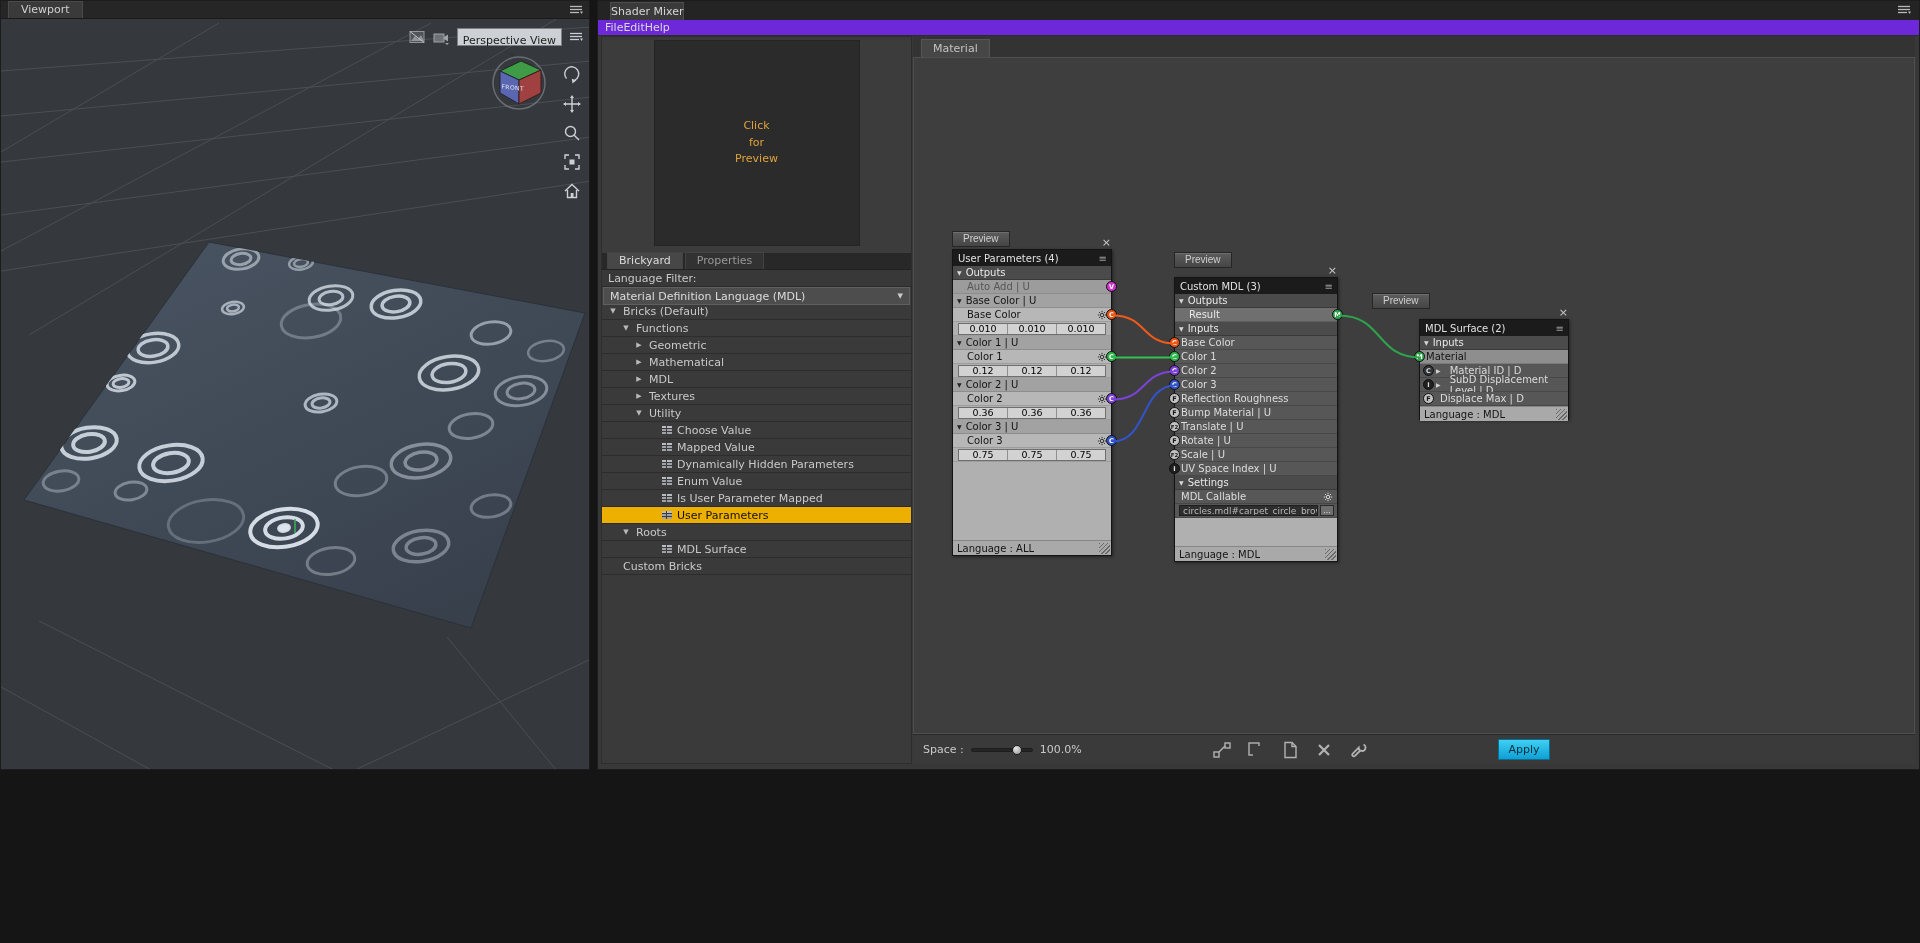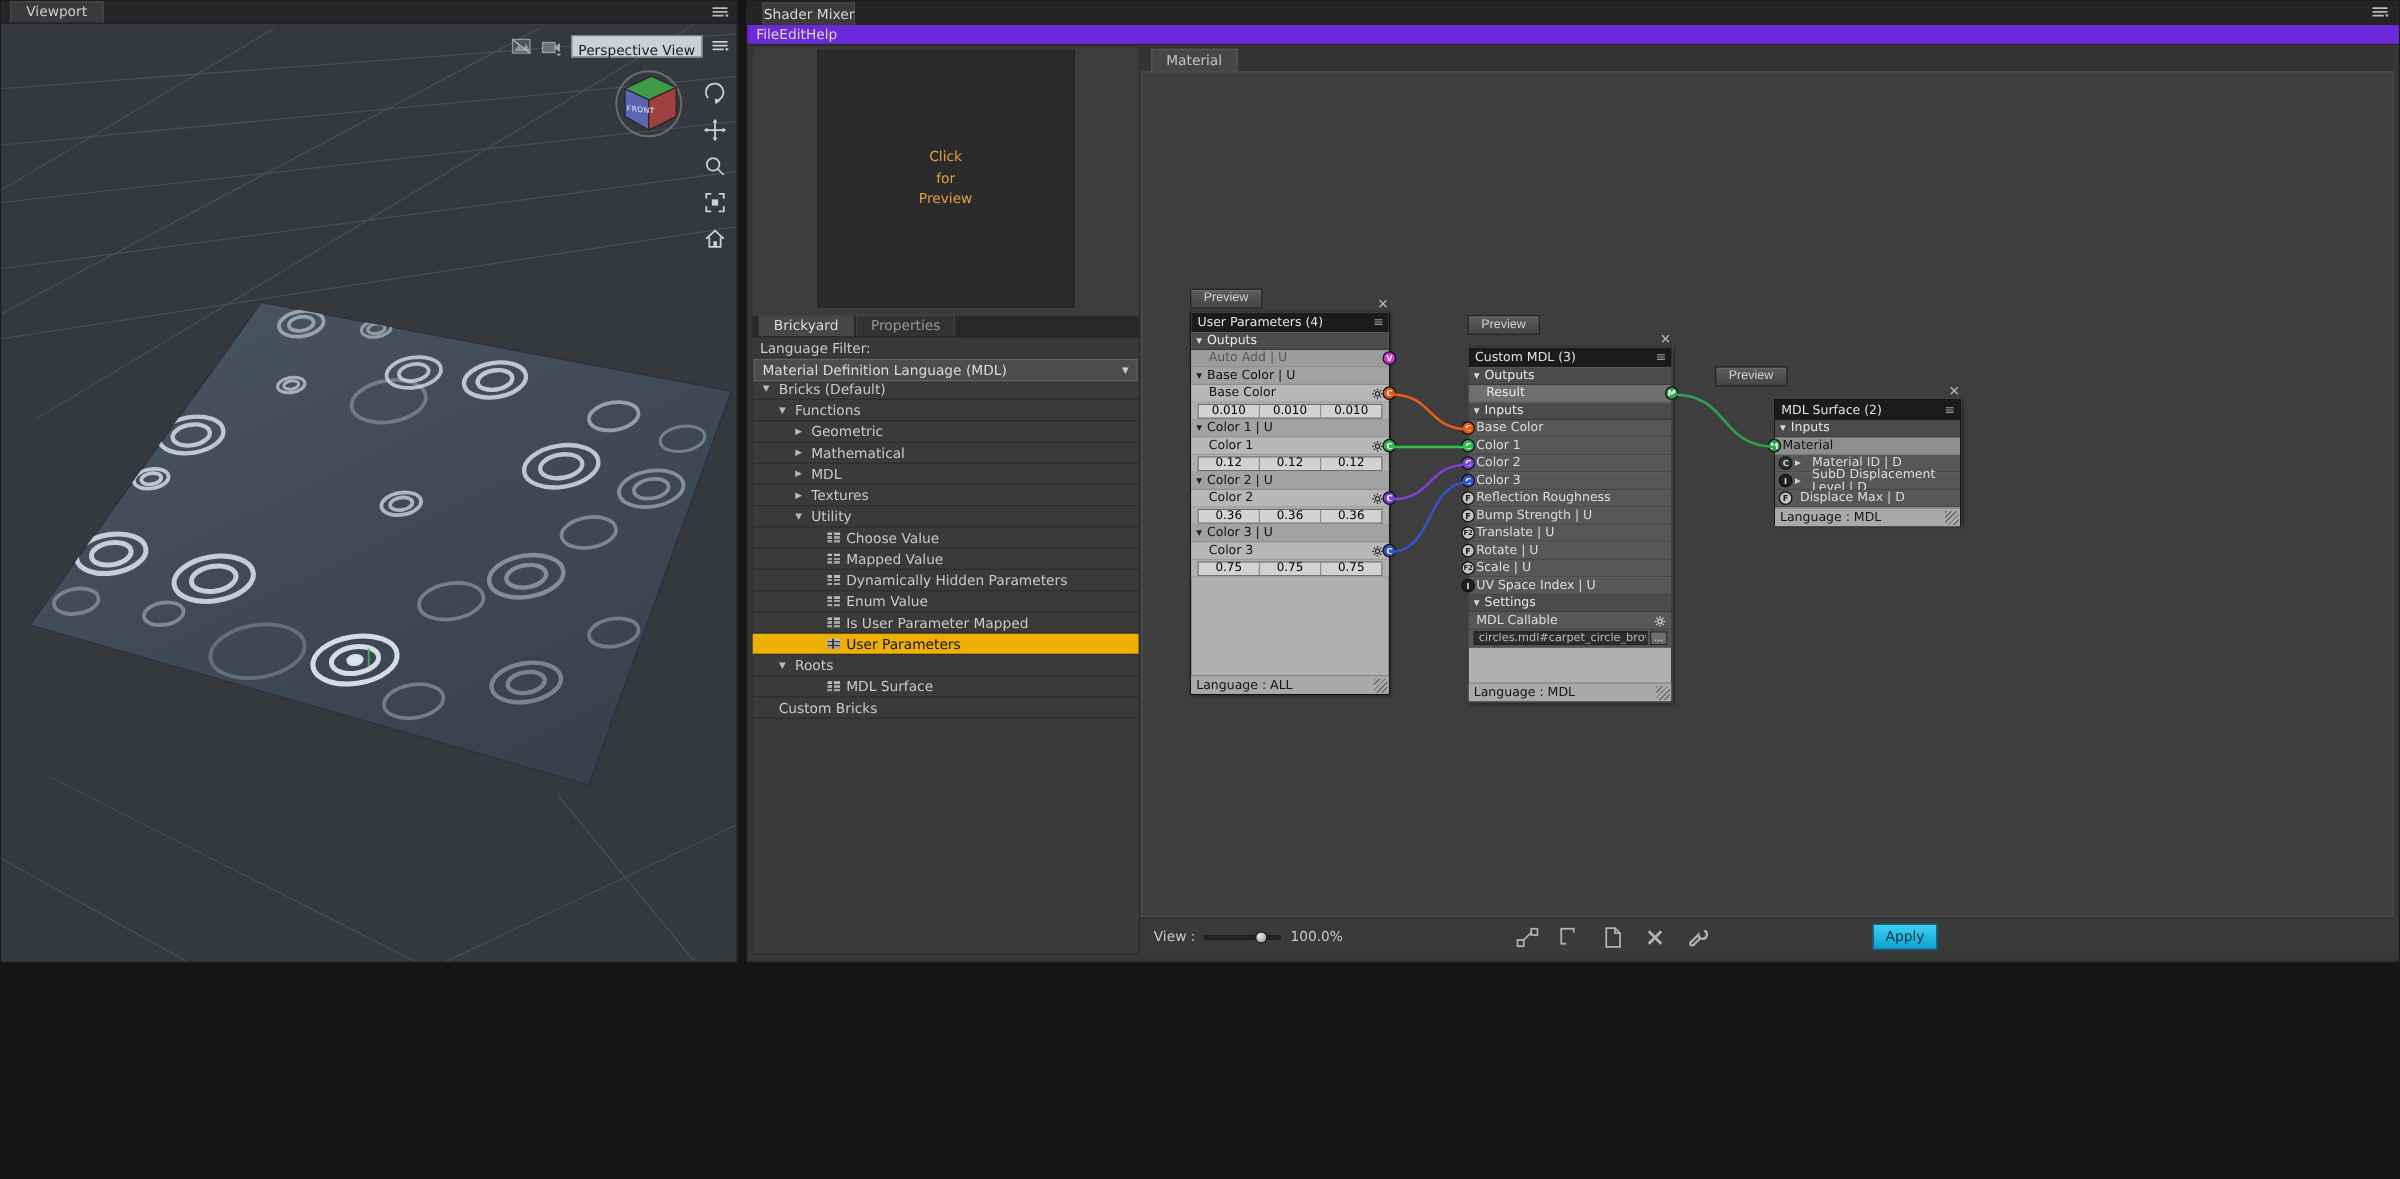--- a/index.html
+++ b/index.html
@@ -593,21 +593,21 @@
             </div>
             <div class="nrow n-input">
               <span class="row-label">Color 3</span>
               <span class="dot edge-left" style="background: rgb(51, 83, 203); color: rgb(255, 255, 255);">C</span>
             </div>
             <div class="nrow n-input">
               <span class="row-label">Reflection Roughness</span>
               <span class="dot edge-left" style="background: rgb(194, 194, 194); color: rgb(26, 26, 26);">F</span>
             </div>
             <div class="nrow n-input">
-              <span class="row-label">Bump Strength | U</span>
+              <span class="row-label">Bump Material | U</span>
               <span class="dot edge-left" style="background: rgb(194, 194, 194); color: rgb(26, 26, 26);">F</span>
             </div>
             <div class="nrow n-input">
               <span class="row-label">Translate | U</span>
               <span class="dot dot-wide edge-left" style="background: rgb(194, 194, 194); color: rgb(26, 26, 26);">F2</span>
             </div>
             <div class="nrow n-input">
               <span class="row-label">Rotate | U</span>
               <span class="dot edge-left" style="background: rgb(194, 194, 194); color: rgb(26, 26, 26);">F</span>
             </div>
@@ -684,21 +684,21 @@
       <svg id="wires">
           <path d="M198.5,257.5 C233.5,257.5 226.5,285.5 261.5,285.5" stroke="#f05a1a" fill="none" stroke-width="2"></path>
           <path d="M198.5,299.5 C233.5,299.5 226.5,299.5 261.5,299.5" stroke="#2fc24f" fill="none" stroke-width="2"></path>
           <path d="M198.5,341.5 C233.5,341.5 226.5,313.5 261.5,313.5" stroke="#7d42d8" fill="none" stroke-width="2"></path>
           <path d="M198.5,383.5 C233.5,383.5 226.5,327.5 261.5,327.5" stroke="#3353cb" fill="none" stroke-width="2"></path>
           <path d="M424.5,257.5 C470.05555555555554,257.5 460.94444444444446,299.5 506.5,299.5" stroke="#2fa34c" fill="none" stroke-width="2"></path>
         </svg>
     </div>
     <div id="bottombar">
       <div class="zoom-group">
-        <span>View :</span>
+        <span>Space :</span>
         <span class="zoom-track">
             <span class="zoom-knob"></span>
           </span>
         <span>100.0%</span>
       </div>
       <div class="bb-icons">
         <span class="bb-icon"><svg width="18" height="18" viewBox="0 0 18 18">
               <rect x="1" y="11" width="5" height="5" fill="none" stroke="#c8c8c8" stroke-width="1.4"></rect>
               <rect x="12" y="2" width="5" height="5" fill="none" stroke="#c8c8c8" stroke-width="1.4"></rect>
               <path d="M6,11 L12,5" stroke="#c8c8c8" stroke-width="1.4"></path>

